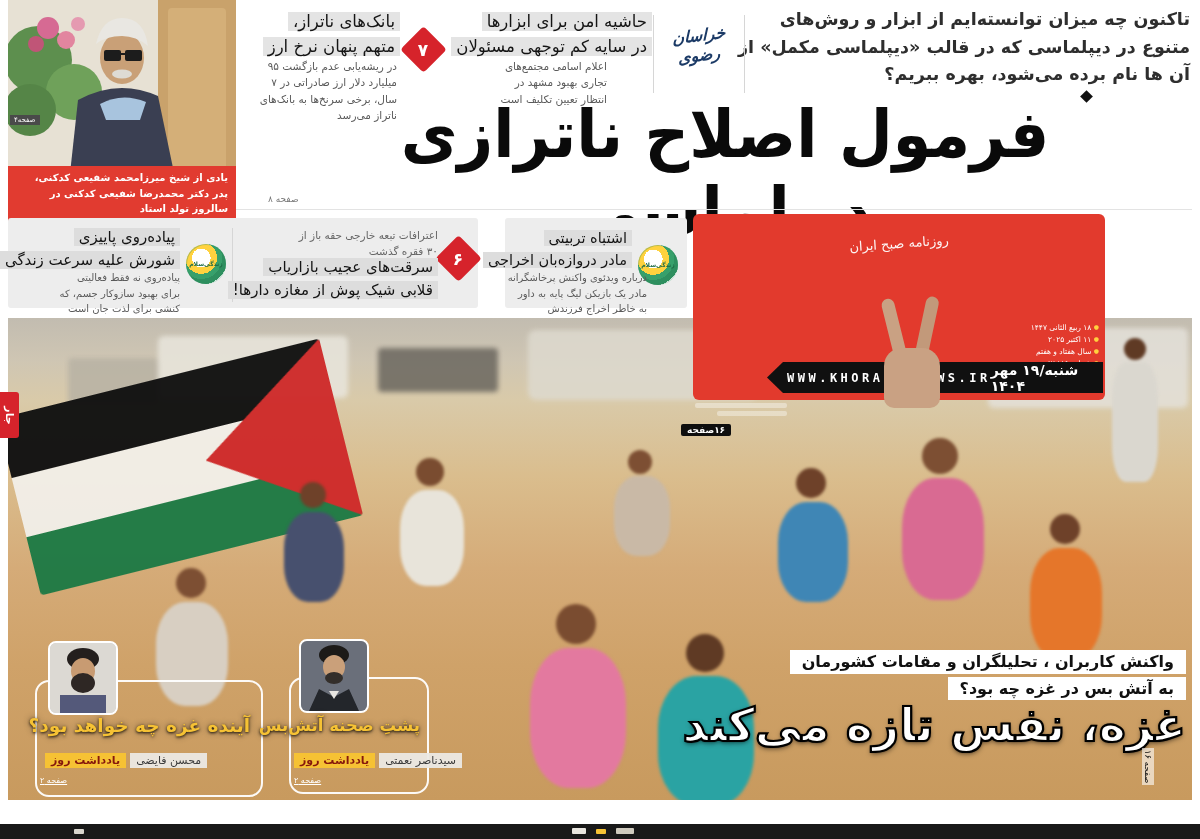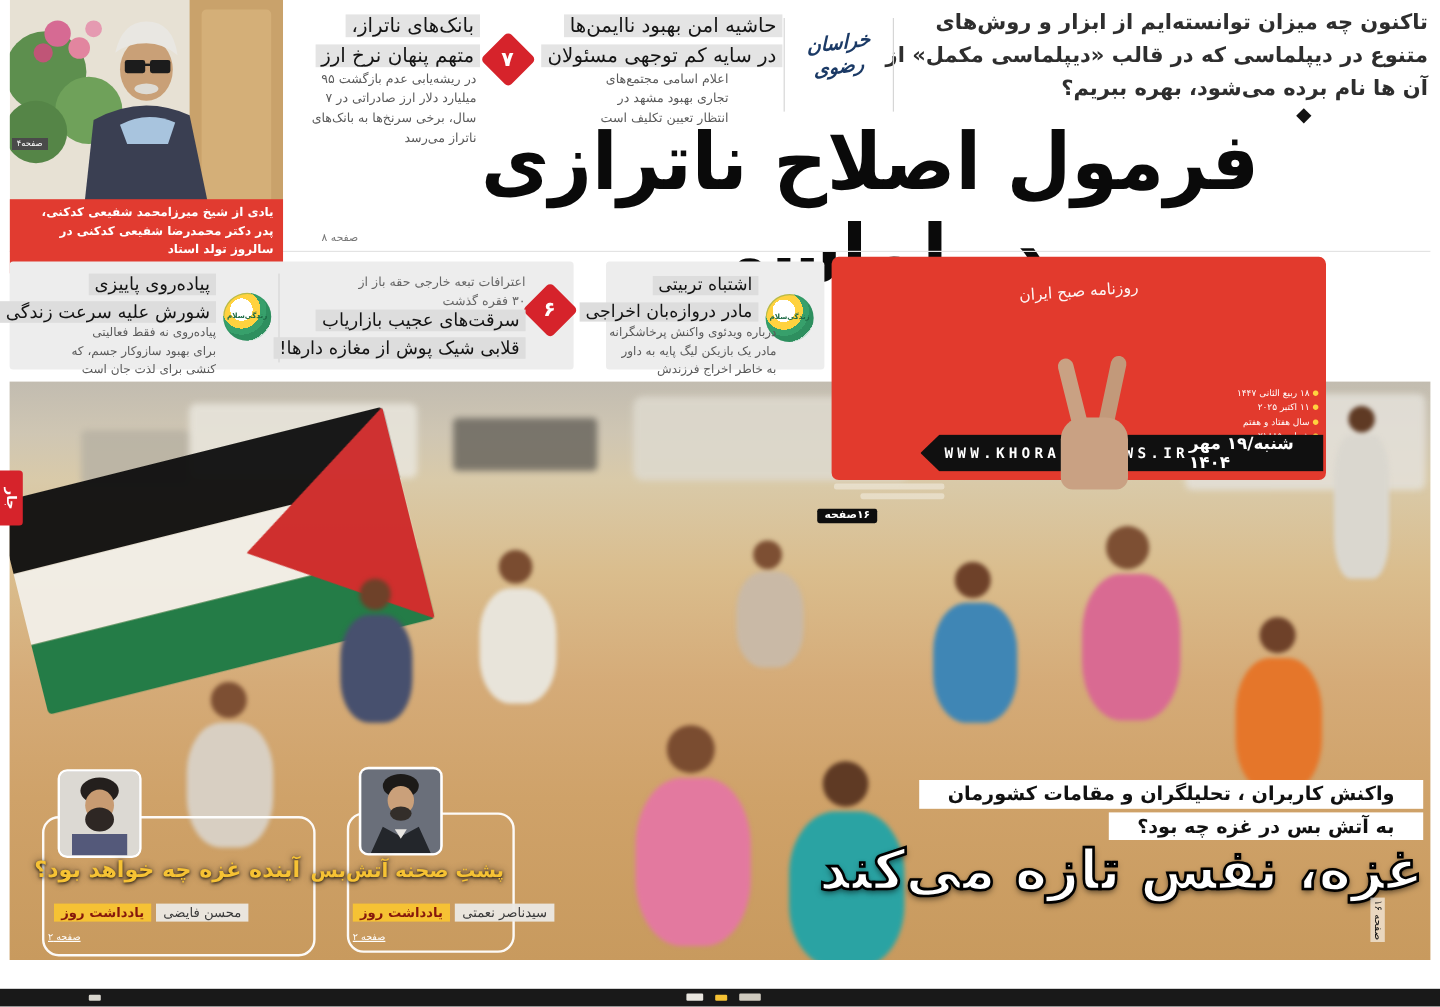--- a/index.html
+++ b/index.html
@@ -15,21 +15,21 @@
   .diamond span{transform:rotate(-45deg);color:#fff;font-weight:900;font-size:17px;}
   .masthead{background:#e23a2d;border-radius:6px;z-index:3;}
   .masthead .name{color:#fff;font-weight:900;font-size:96px;line-height:1;text-align:center;letter-spacing:2px;text-shadow:0 2px 0 rgba(0,0,0,.08);}
   .masthead .tagline{color:#fff;font-size:13px;text-align:center;width:100%;opacity:.95;transform:rotate(-4deg);}
   .urlstrip{background:#101010;clip-path:polygon(16px 0,100% 0,100% 100%,16px 100%,0 50%);display:flex;direction:ltr;align-items:center;justify-content:space-between;padding:0 12px 0 20px;box-sizing:border-box;}
   .urlstrip .url{color:#fff;font-size:12px;font-weight:700;letter-spacing:3.5px;font-family:"DejaVu Sans Mono","Liberation Mono",monospace;}
   .urlstrip .date{color:#fff;font-size:14px;font-weight:800;}
   .infolines{color:#fff;font-size:7.5px;line-height:1.6;text-align:right;}
   .infolines b{color:#ffd23f;font-size:6px;vertical-align:1px;}
   .gray-band{background:#ededed;border-radius:3px;}
-  .kicker-chip{display:inline-block;background:#fff;padding:1px 24px;font-weight:800;font-size:16px;color:#111;line-height:1.35;margin-left:40px;}
+  .kicker-chip{display:inline-block;background:#fff;padding:1px 12px;font-weight:800;font-size:16px;color:#111;line-height:1.35;margin-left:40px;}
   .gaza-headline{font-size:46px;font-weight:900;color:#fff;-webkit-text-stroke:2.2px #000;text-shadow:0 2px 5px rgba(0,0,0,.55),0 0 2px #000;white-space:nowrap;}
   .notebox{border:2.5px solid rgba(255,255,255,.95);border-radius:14px;z-index:5;}
   .note-title{color:#f6c234;font-weight:800;text-align:right;text-shadow:0 1px 3px rgba(0,0,0,.9),0 0 7px rgba(0,0,0,.45);white-space:nowrap;z-index:6;}
   .tagrow{display:flex;direction:ltr;gap:4px;z-index:6;}
   .tag-yellow{background:#f6c234;color:#86180c;font-weight:800;font-size:11px;padding:1px 6px;}
   .tag-name{background:rgba(235,233,228,.95);color:#3a3a3a;font-size:11px;padding:1px 6px;}
   .pageref-small{color:#fff;font-size:8px;text-decoration:underline;z-index:6;}
   .portrait{border:2.5px solid #fff;border-radius:8px;overflow:hidden;z-index:6;background:#ccc;}
   .zendegi{width:40px;height:40px;border-radius:50%;background:radial-gradient(circle at 38% 35%,#ffffff 0 26%,#ffd23f 26% 44%,#37a06b 44% 58%,#2e8f5f 58% 74%,#ffffff 74% 100%);display:flex;align-items:center;justify-content:center;box-shadow:0 0 0 1px rgba(46,143,95,.35) inset;}
   .zendegi span{font-size:6px;font-weight:800;color:#1e6b46;text-align:center;line-height:1.2;}
@@ -84,21 +84,21 @@
       <div style="font-size:10px;font-weight:700;line-height:1.55;text-align:right;">یادی از شیخ میرزامحمد شفیعی کدکنی، پدر دکتر محمدرضا شفیعی کدکنی در سالروز تولد استاد</div>
       <div style="font-size:15px;font-weight:800;text-align:right;margin-top:1px;">پیوند نسل‌ها در خدمت ادب و عرفان</div>
     </div>
   </div>
 
   <div class="abs vrule" style="left:744px;top:15px;height:78px;"></div>
   <div class="abs brand-navy" style="left:658px;top:26px;width:82px;">خراسان رضوی</div>
   <div class="abs vrule" style="left:653px;top:15px;height:78px;"></div>
 
   <div class="abs story-title" style="right:548px;top:10px;font-size:16.5px;">
-    <span class="chip">حاشیه امن بهبود ناایمن‌ها</span><br>
+    <span class="chip">حاشیه امن برای ابزار‌ها</span><br>
     <span class="chip">در سایه کم توجهی مسئولان</span>
   </div>
   <div class="abs story-sub" style="right:593px;top:58px;width:112px;font-size:10.5px;">اعلام اسامی مجتمع‌های تجاری بهبود مشهد در انتظار تعیین تکلیف است</div>
 
   <div class="abs diamond" style="left:407px;top:33px;width:33px;height:33px;">
     <span>۷</span>
   </div>
 
   <div class="abs story-title" style="right:800px;top:10px;font-size:16.5px;">
     <span class="chip">بانک‌های ناتراز،</span><br>

